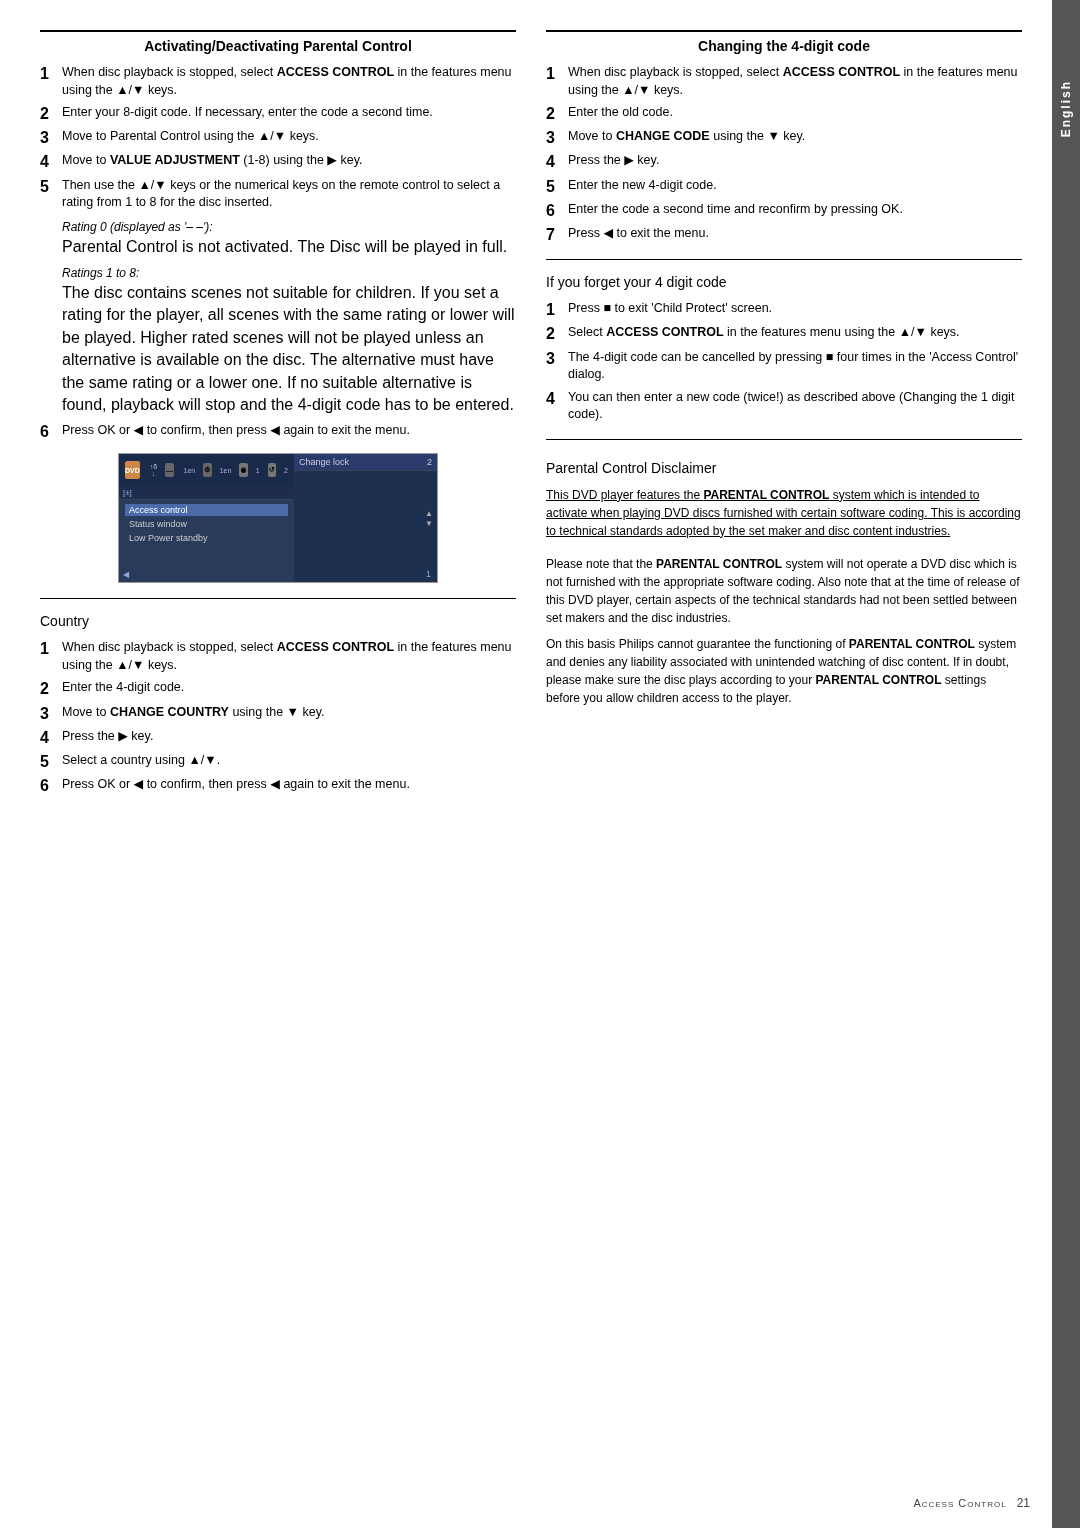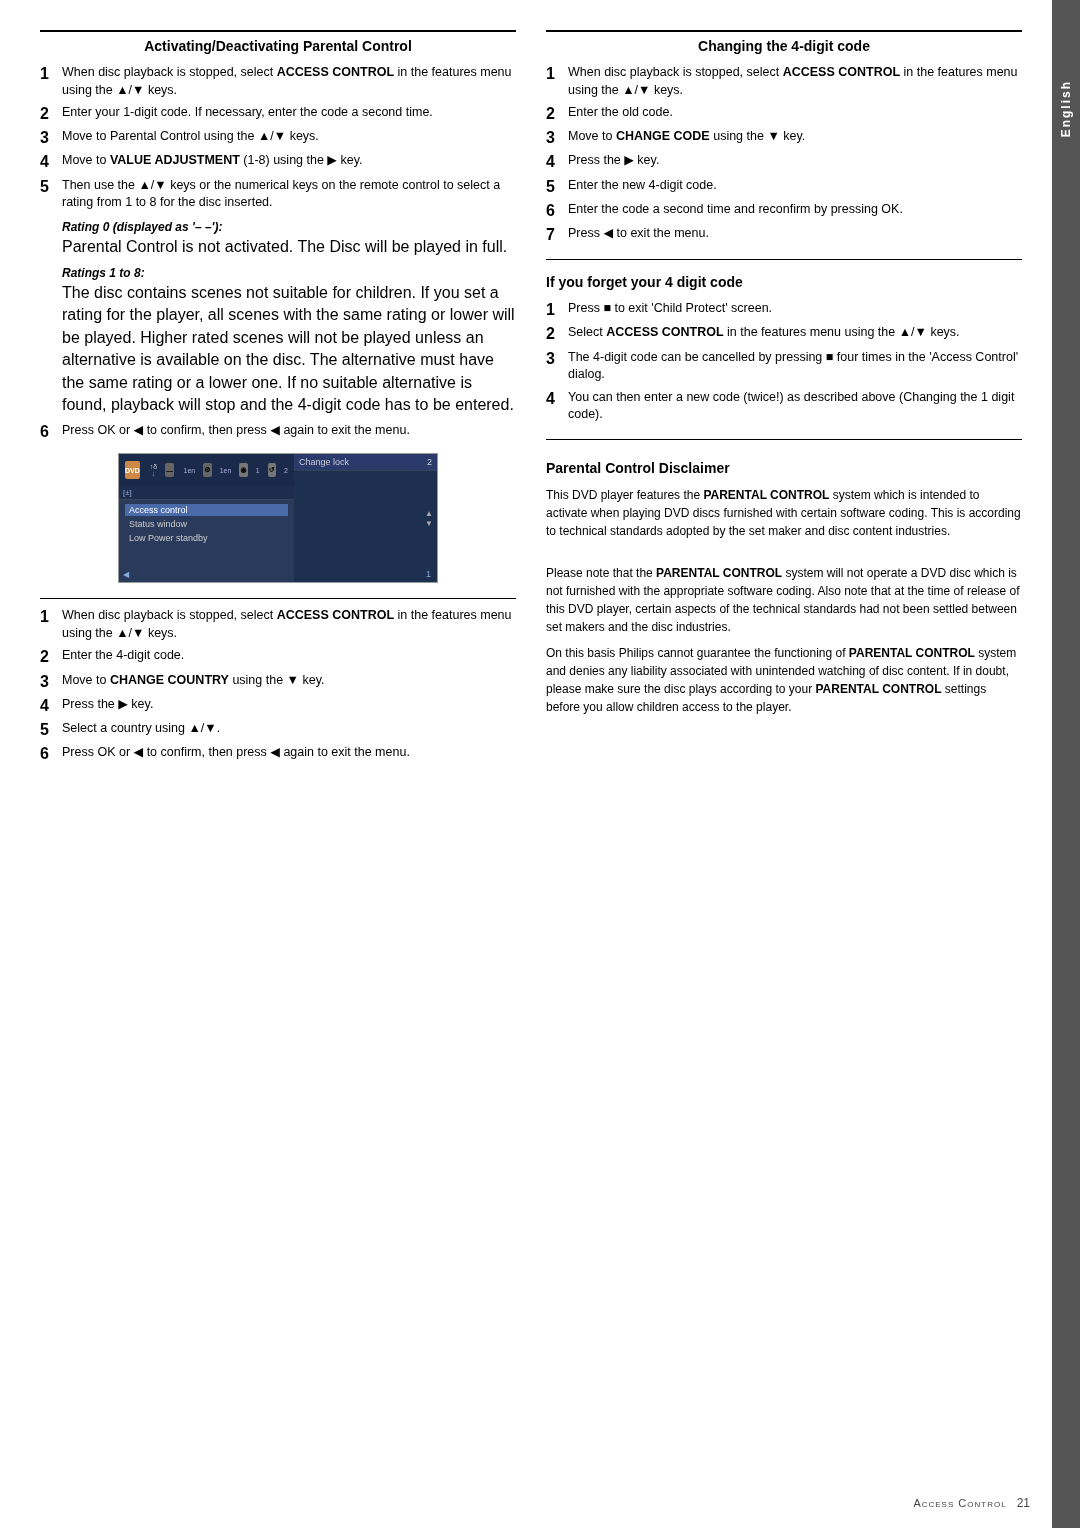--- a/index.html
+++ b/index.html
@@ -78,21 +78,21 @@
       border-top: 1.5px solid #000;
       padding-top: 6px;
       margin-bottom: 10px;
     }
 
     .section-header-left {
       text-align: left;
       border-top: 1.5px solid #000;
       padding-top: 6px;
       font-size: 14px;
-      font-weight: bold;
+      font-weight: normal;
       margin-bottom: 10px;
     }
 
     
     .numbered-list {
       list-style: none;
       padding: 0;
       margin: 0;
     }
 
@@ -121,21 +121,21 @@
     }
 
     
     .sub-note {
       margin: 8px 0 6px 0;
       font-size: 12px;
     }
 
     .sub-note-title {
       font-style: italic;
-      font-weight: bold;
+      font-weight: normal;
       margin-bottom: 2px;
     }
 
     .sub-note-body {
       font-size: 16px;
       line-height: 1.4;
     }
 
     
     .screenshot-container {
@@ -287,21 +287,21 @@
         <div class="full-divider"></div>
         <div class="section-header">Activating/Deactivating Parental Control</div>
 
         <ol class="numbered-list">
           <li>
             <span class="list-num">1</span>
             <span class="list-content">When disc playback is stopped, select <strong>ACCESS CONTROL</strong> in the features menu using the ▲/▼ keys.</span>
           </li>
           <li>
             <span class="list-num">2</span>
-            <span class="list-content">Enter your 1-digit code. If necessary, enter the code a second time.</span>
+            <span class="list-content">Enter your 8-digit code. If necessary, enter the code a second time.</span>
           </li>
           <li>
             <span class="list-num">3</span>
             <span class="list-content">Move to Parental Control using the ▲/▼ keys.</span>
           </li>
           <li>
             <span class="list-num">4</span>
             <span class="list-content">Move to <strong>VALUE ADJUSTMENT</strong> (1-8) using the ▶ key.</span>
           </li>
           <li>
@@ -371,20 +371,21 @@
                 </div>
                 <div style="position:absolute; bottom:3px; right:6px;">
                   <div style="font-size:9px; color:#88aadd;">1</div>
                 </div>
               </div>
             </div>
           </div>
         </div>
 
         <div class="section-divider"></div>
+        <div class="section-header-left" style="border-top: none; margin-top:0;">Country</div>
 
         <ol class="numbered-list">
           <li>
             <span class="list-num">1</span>
             <span class="list-content">When disc playback is stopped, select <strong>ACCESS CONTROL</strong> in the features menu using the ▲/▼ keys.</span>
           </li>
           <li>
             <span class="list-num">2</span>
             <span class="list-content">Enter the 4-digit code.</span>
           </li>
@@ -463,21 +464,21 @@
           <li>
             <span class="list-num">4</span>
             <span class="list-content">You can then enter a new code (twice!) as described above (Changing the 1 digit code).</span>
           </li>
         </ol>
 
         <div class="section-divider"></div>
         <div class="section-header-left" style="border-top:none; margin-top:14px;">Parental Control Disclaimer</div>
 
         <div class="disclaimer-section">
-          <p class="disclaimer-body" style="margin-bottom:24px;">
+          <p class="disclaimer-body" style="margin-bottom:15px;text-decoration:underline;">
             This DVD player features the <strong>PARENTAL CONTROL</strong> system which is intended to activate when playing DVD discs furnished with certain software coding. This is according to technical standards adopted by the set maker and disc content industries.
           </p>
           <p class="disclaimer-body" style="margin-bottom:8px;">
             Please note that the <strong>PARENTAL CONTROL</strong> system will not operate a DVD disc which is not furnished with the appropriate software coding. Also note that at the time of release of this DVD player, certain aspects of the technical standards had not been settled between set makers and the disc industries.
           </p>
           <p class="disclaimer-body">
             On this basis Philips cannot guarantee the functioning of <strong>PARENTAL CONTROL</strong> system and denies any liability associated with unintended watching of disc content. If in doubt, please make sure the disc plays according to your <strong>PARENTAL CONTROL</strong> settings before you allow children access to the player.
           </p>
         </div>
 

